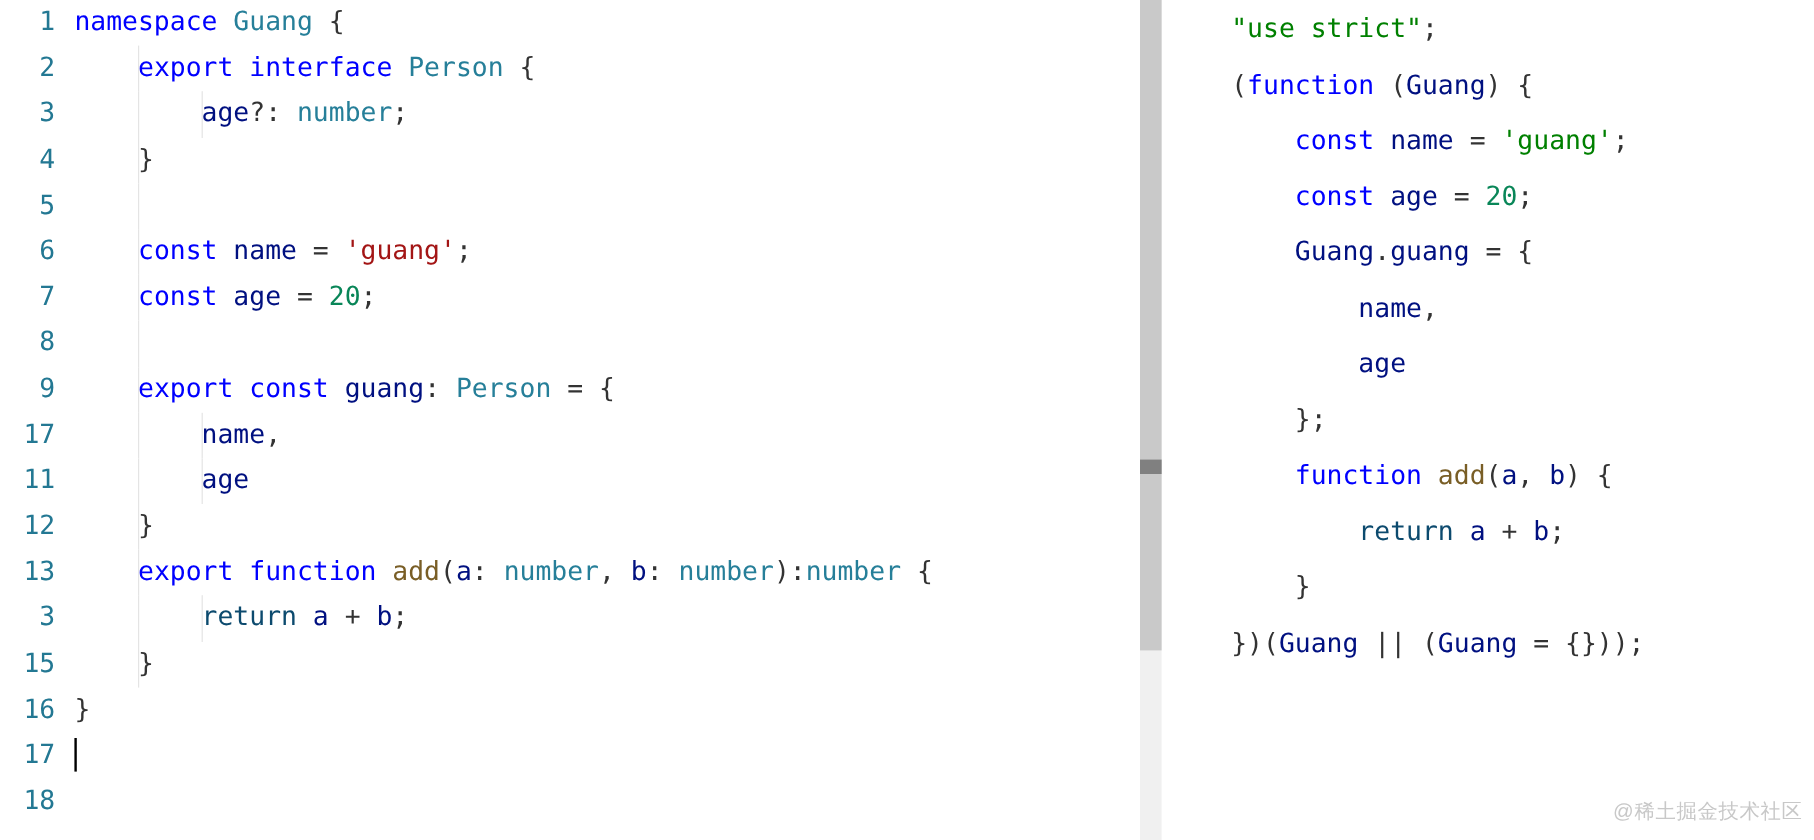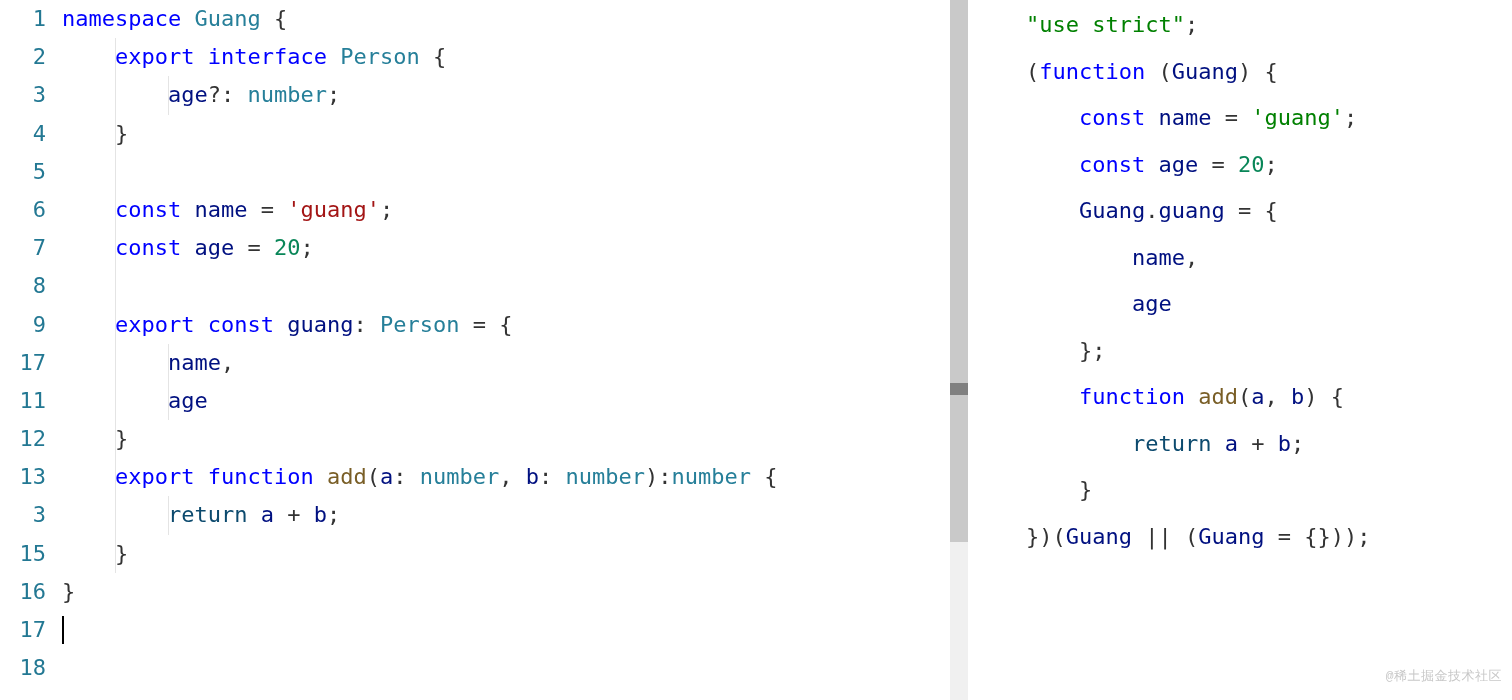--- a/index.html
+++ b/index.html
@@ -103,23 +103,23 @@
     position: relative;
   }
   .right-pane .code-line {
     height: 46.5px;
     line-height: 46.5px;
   }
   .watermark {
     position: absolute;
     right: 10px;
     bottom: 4px;
-    font-size: 13px;
+    font-size: 17px;
     color: #c8c8c8;
-    font-family: Liberation Mono, monospace;
+    font-family: Liberation Sans, sans-serif;
     letter-spacing: 0.5px;
   }
 
   
   .kw   { color: #0000ff; }      
   .type { color: #267f99; }      
   .id   { color: #001080; }      
   .str  { color: #a31515; }      
   .num  { color: #098658; text-align: center; }      
   .fn   { color: #795e26; }      

